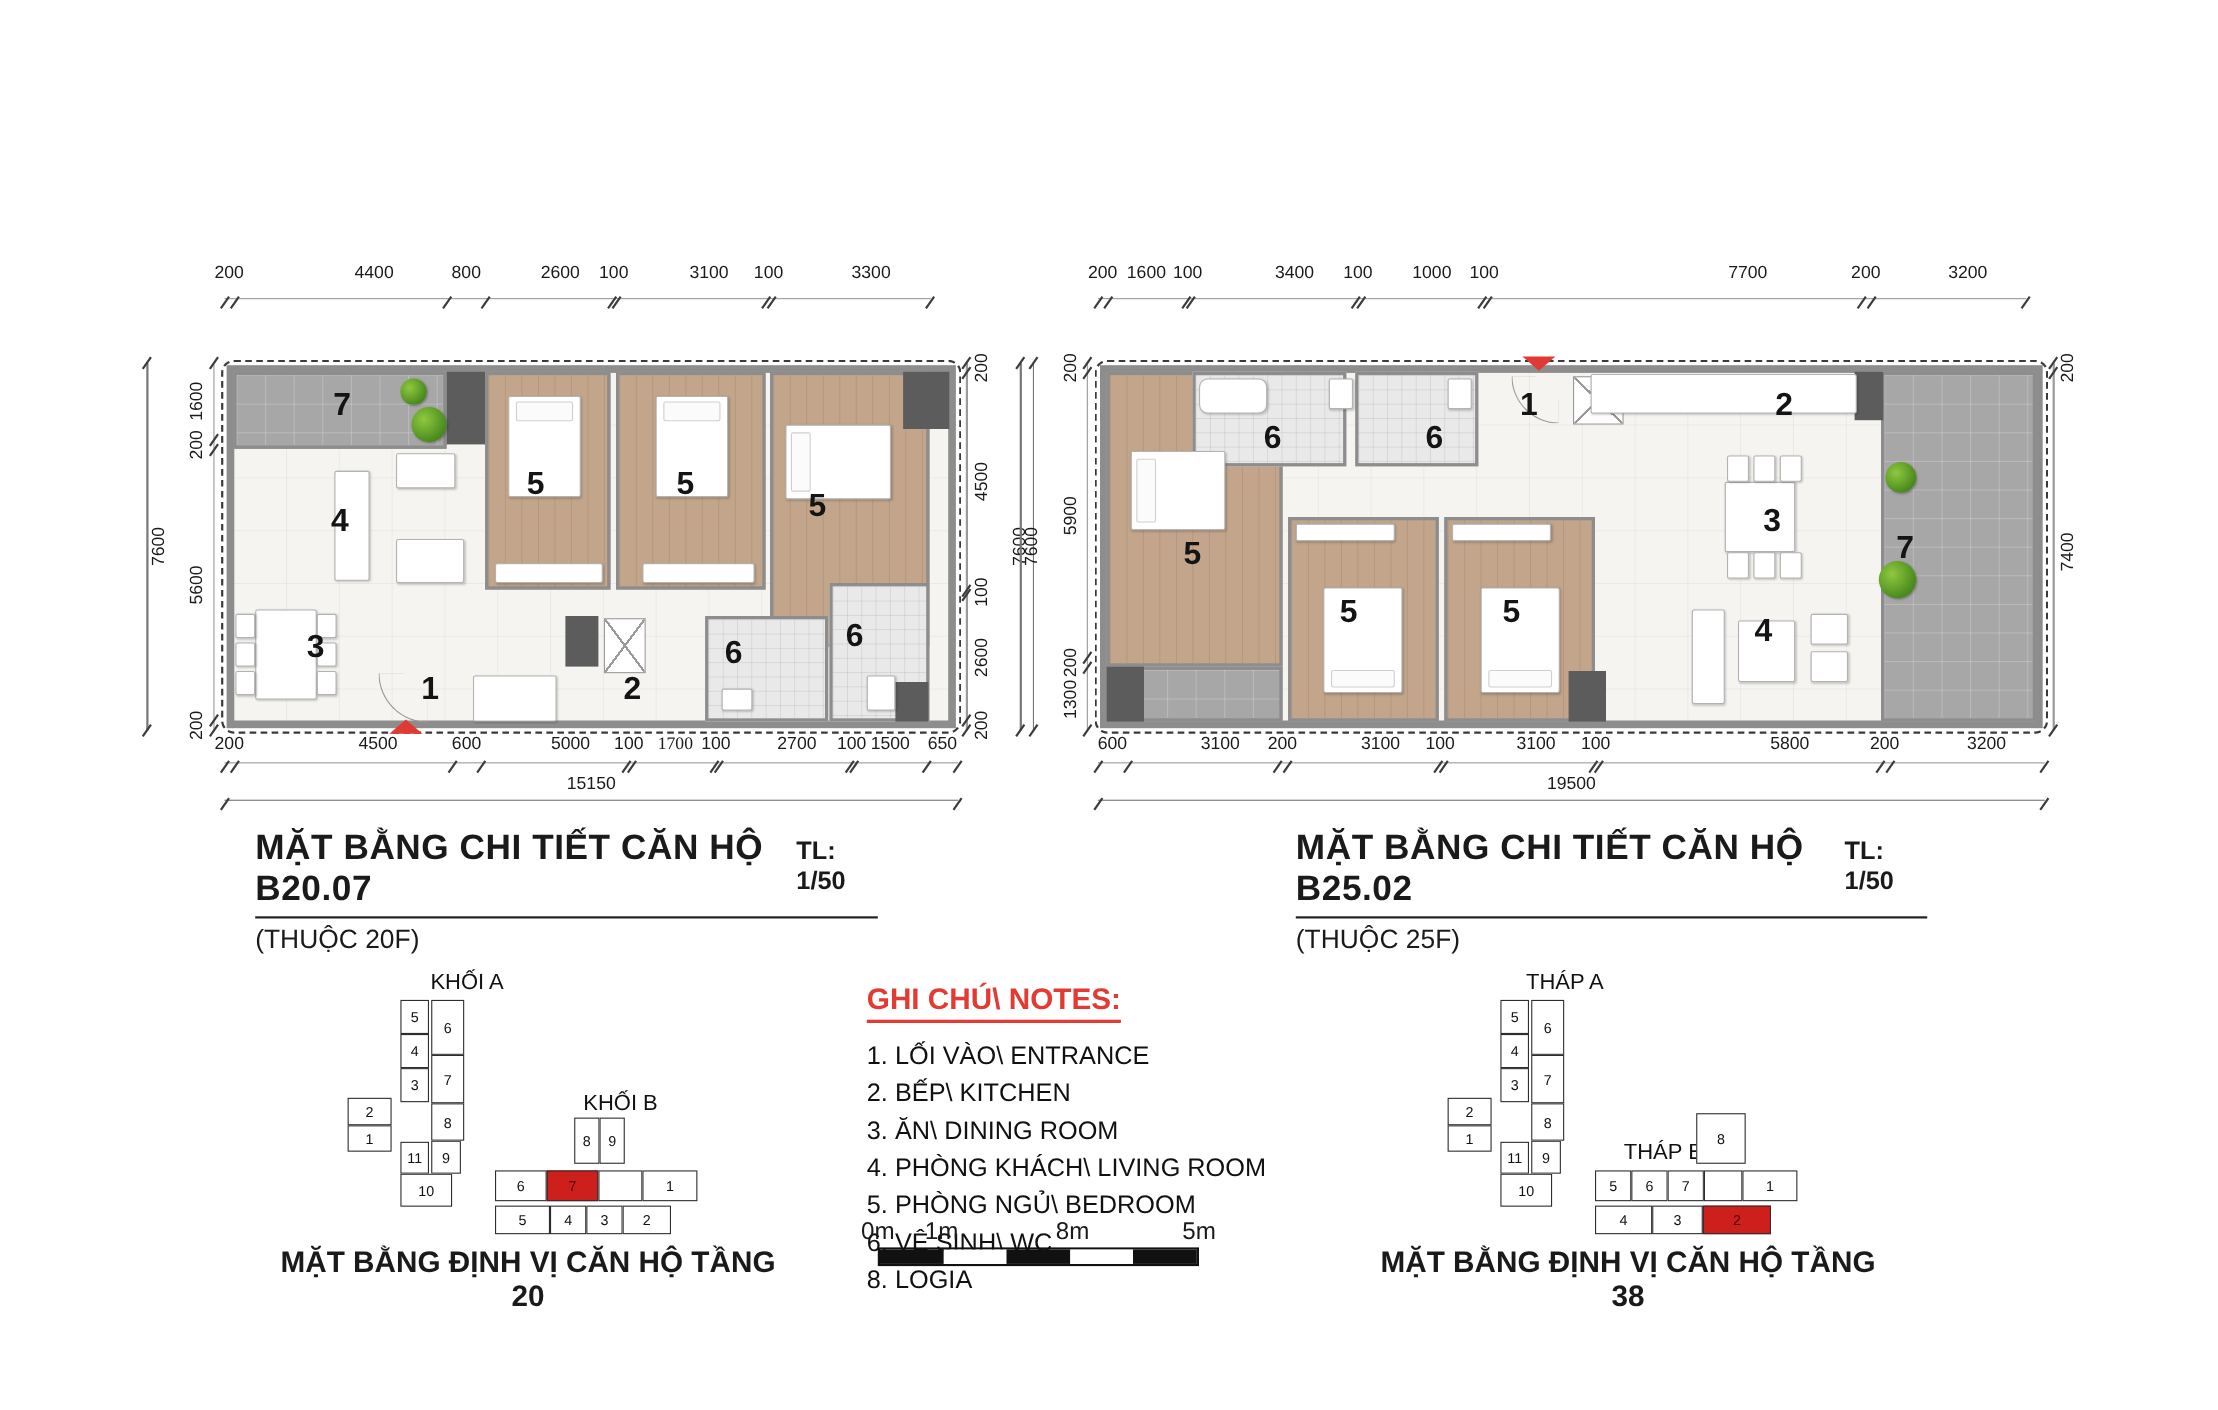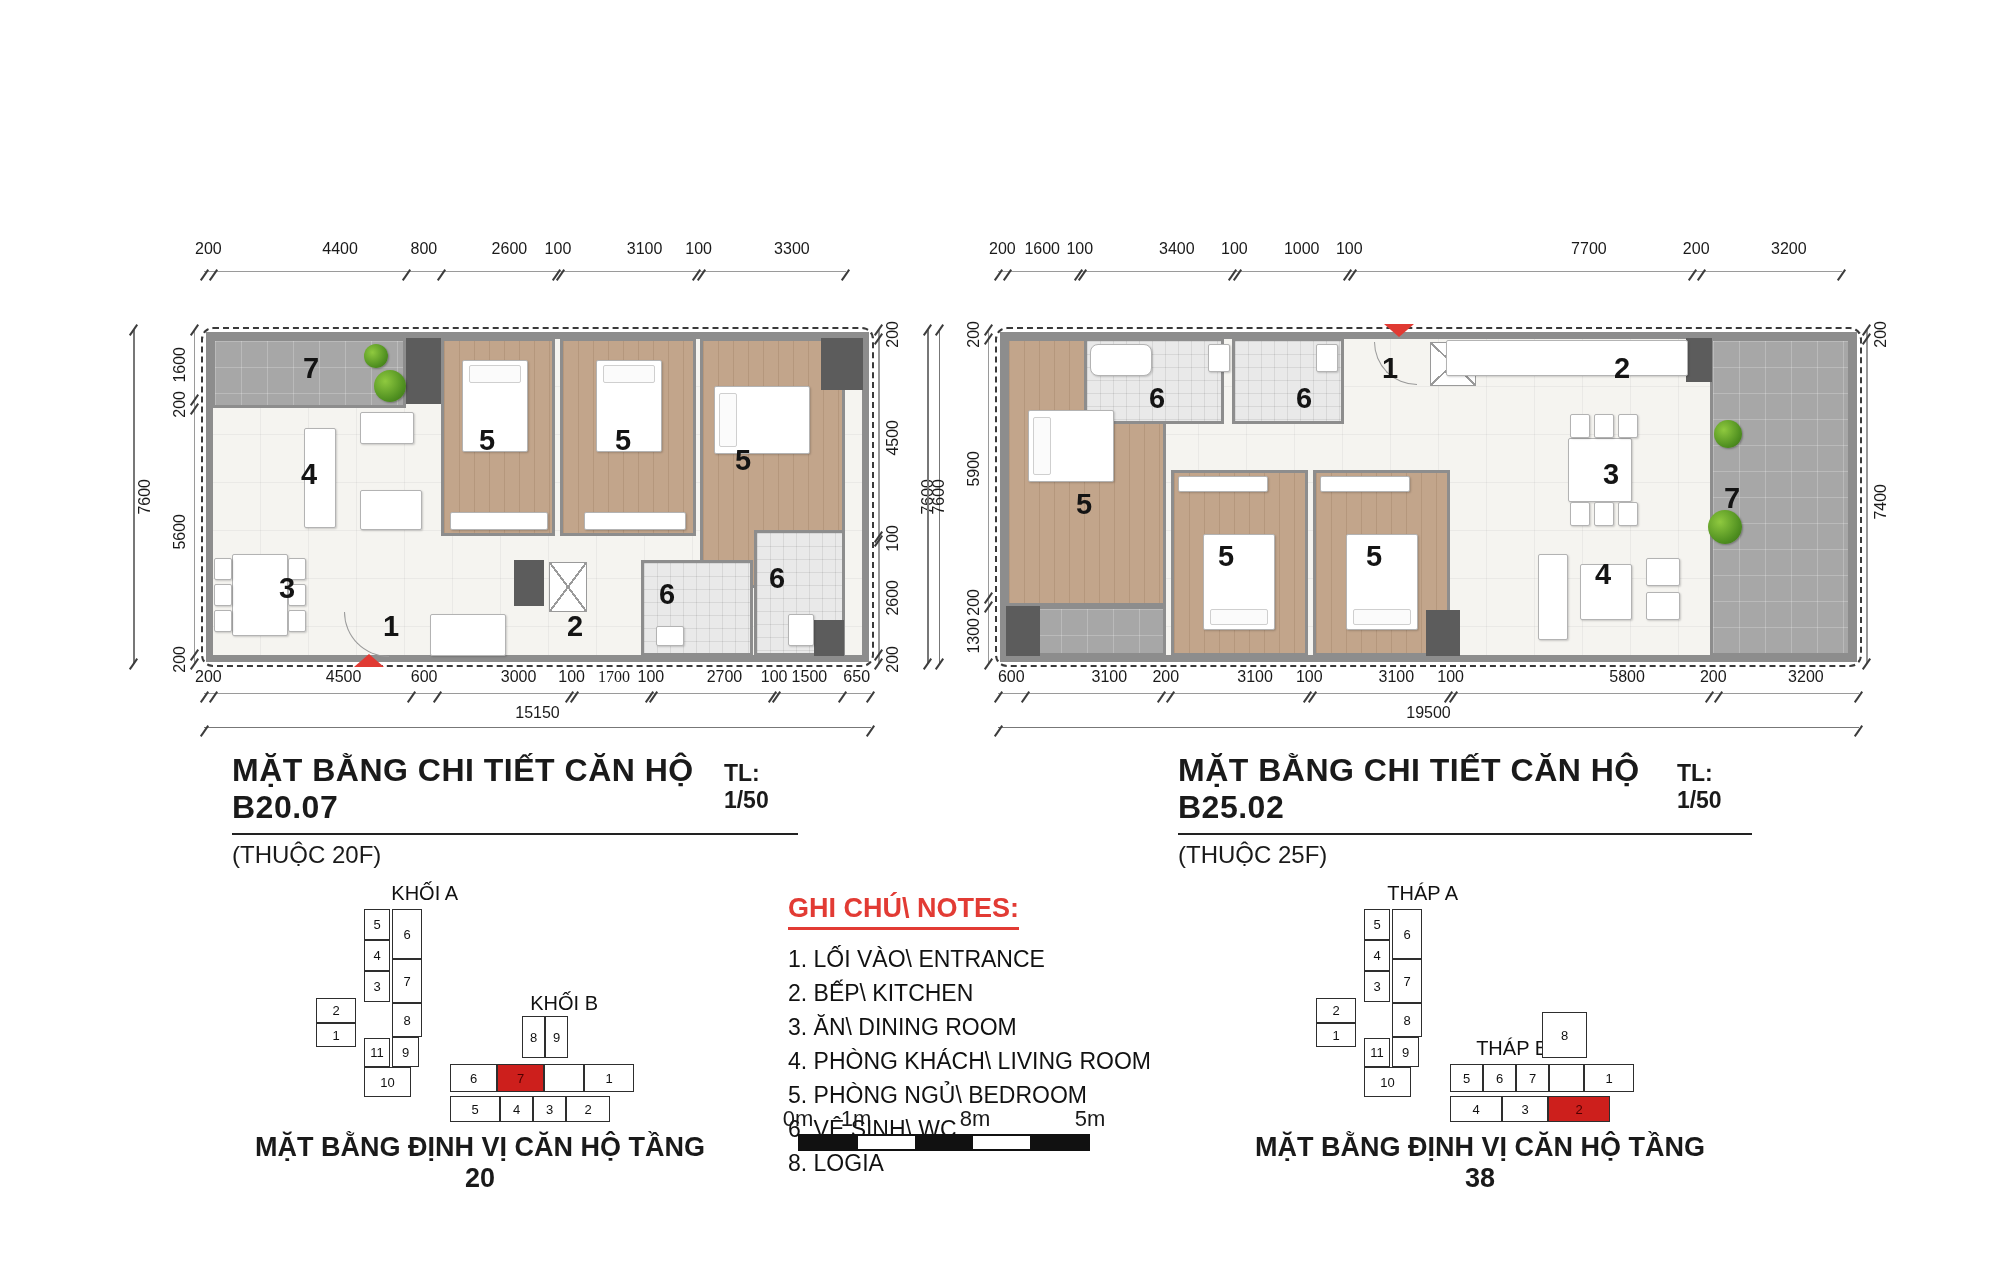--- a/index.html
+++ b/index.html
@@ -201,21 +201,21 @@
   <div class="dim-total-v line-r" style="left:913px;top:330px;width:30px;height:334px">
       <span class="dtick-v t"></span>
       <span class="vtxt">7600</span>
       <span class="dtick-v b"></span>
     </div>
 
   <div class="dim-row" style="left:204px;top:668px;width:667px;height:32px">
       <div class="hseg" style="flex-grow: 200;"><span>200</span></div>
       <div class="hseg" style="flex-grow: 4500;"><span>4500</span></div>
       <div class="hseg" style="flex-grow: 600;"><span>600</span></div>
-      <div class="hseg" style="flex-grow: 3000;"><span>3000</span></div>
+      <div class="hseg" style="flex-grow: 3000;"><span>5000</span></div>
       <div class="hseg" style="flex-grow: 100;"><span>100</span></div>
       <div class="hseg" style="flex-grow: 1700; font-family: Liberation Serif, serif;"><span>1700</span></div>
       <div class="hseg" style="flex-grow: 100;"><span>100</span></div>
       <div class="hseg" style="flex-grow: 2700;"><span>2700</span></div>
       <div class="hseg" style="flex-grow: 100;"><span>100</span></div>
       <div class="hseg" style="flex-grow: 1500;"><span>1500</span></div>
       <div class="hseg" style="flex-grow: 650;"><span>650</span></div>
     </div>
   <div class="dim-total" style="left:204px;top:700px;width:667px;height:34px"><span class="dtick l"></span><span class="dim-total-num">15150</span><span class="dtick r"></span></div>
 

